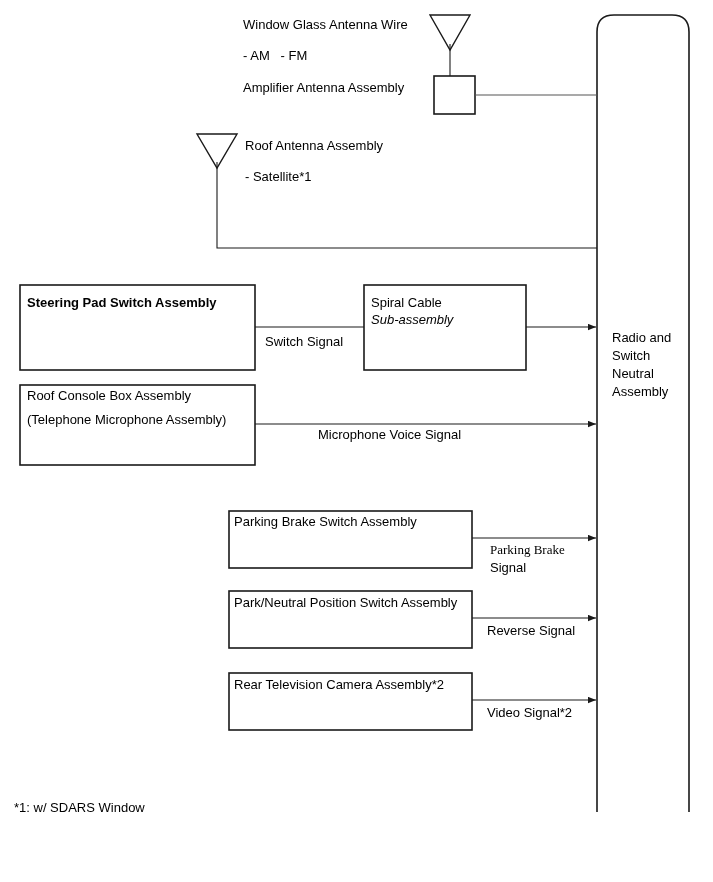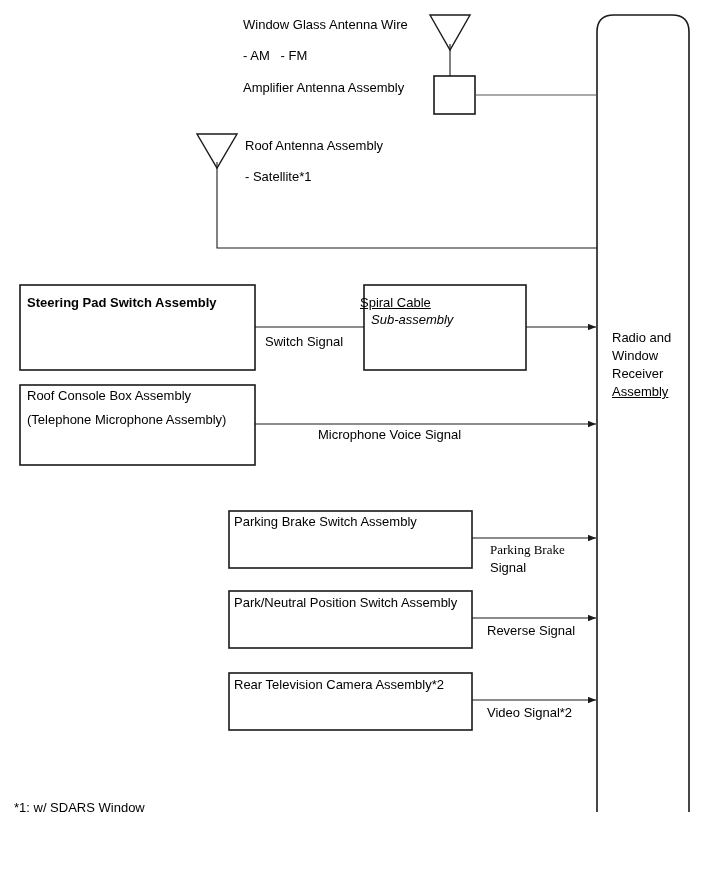--- a/index.html
+++ b/index.html
@@ -87,21 +87,21 @@
 
   <div class="lbl" style="left:243px; top:16px;">Window Glass Antenna Wire</div>
   <div class="lbl" style="left:243px; top:47px;">- AM   - FM</div>
   <div class="lbl" style="left:243px; top:79px;">Amplifier Antenna Assembly</div>
 
   <div class="lbl" style="left:245px; top:137px;">Roof Antenna Assembly</div>
   <div class="lbl" style="left:245px; top:168px;">- Satellite*1</div>
 
   <div class="lbl" style="left:27px; top:294px;font-weight:bold;">Steering Pad Switch Assembly</div>
 
-  <div class="lbl" style="left:360px; top:294px;text-decoration:underline;">Spiral Cable</div>
+  <div class="lbl" style="left:371px; top:294px;">Spiral Cable</div>
   <div class="lbl" style="left:371px; top:311px;font-style:italic;">Sub-assembly</div>
 
   <div class="lbl" style="left:265px; top:333px;">Switch Signal</div>
 
   <div class="lbl" style="left:27px; top:387px;">Roof Console Box Assembly</div>
   <div class="lbl" style="left:27px; top:411px;">(Telephone Microphone Assembly)</div>
 
   <div class="lbl" style="left:318px; top:426px;">Microphone Voice Signal</div>
 
   <div class="lbl" style="left:234px; top:513px;">Parking Brake Switch Assembly</div>
@@ -111,21 +111,21 @@
 
   <div class="lbl" style="left:234px; top:594px;">Park/Neutral Position Switch Assembly</div>
 
   <div class="lbl" style="left:487px; top:622px;">Reverse Signal</div>
 
   <div class="lbl" style="left:234px; top:676px;">Rear Television Camera Assembly*2</div>
 
   <div class="lbl" style="left:487px; top:704px;">Video Signal*2</div>
 
   <div class="lbl" style="left:612px; top:329px;">Radio and</div>
-  <div class="lbl" style="left:612px; top:347px;">Window</div>
-  <div class="lbl" style="left:612px; top:365px;">Receiver</div>
-  <div class="lbl" style="left:612px; top:383px;text-decoration:underline;">Assembly</div>
+  <div class="lbl" style="left:612px; top:347px;">Switch</div>
+  <div class="lbl" style="left:612px; top:365px;">Neutral</div>
+  <div class="lbl" style="left:612px; top:383px;">Assembly</div>
 
   <div class="lbl" style="left:14px; top:799px;">*1: w/ SDARS Window</div>
 
   <div class="footmark" style="left:4px; top:864px;">H</div>
 
 </div>
 
 </body></html>

